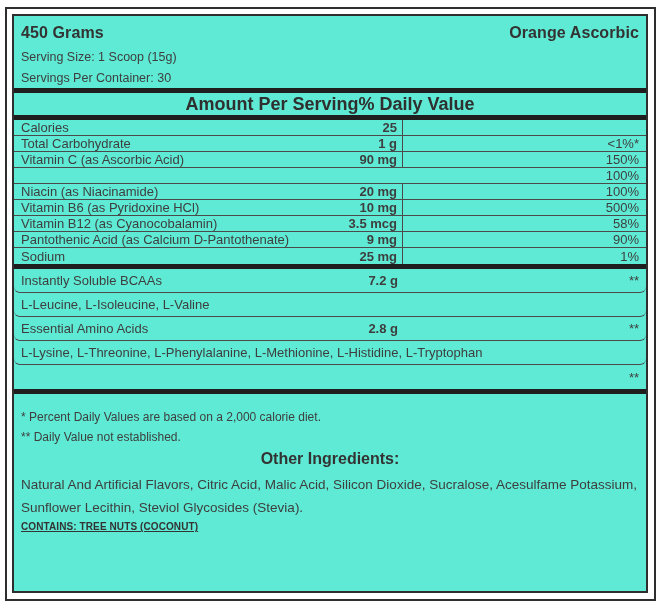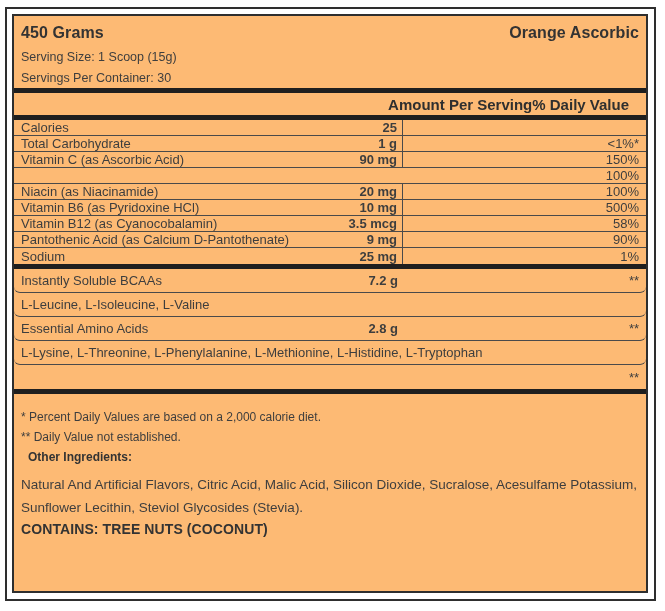--- a/index.html
+++ b/index.html
@@ -12,61 +12,61 @@
   }
   .outer-frame {
     position: absolute; left: 5px; top: 7px;
     width: 651px; height: 594px;
     border: 2px solid #2e2e2e;
   }
   .label {
     position: absolute; left: 12px; top: 14px;
     width: 636px; height: 579px;
     border: 2px solid #2e2e2e;
-    background: #fdba74;
+    background: #5eead4;
   }
   .head-row {
     margin: 4px 7px 0; height: 26px;
     display: flex; justify-content: space-between; align-items: center;
     font-size: 16px; font-weight: 700; color: #333333;
     letter-spacing: 0.1px;
   }
   .sub-row {
     height: 21px; padding: 0 7px;
     display: flex; align-items: center;
     font-size: 12.5px; color: #3e3e3e;
   }
   .bar { height: 5px; background: #1f1f1f; width: 100%; }
   .aps-row {
     height: 22px; padding: 0 17px;
-    display: flex; justify-content: flex-end; align-items: center;
-    font-size: 15px; font-weight: 700; color: #2f2f2f;
+    display: flex; justify-content: center; align-items: center;
+    font-size: 18px; font-weight: 700; color: #2f2f2f;
   }
   .row {
     display: flex; align-items: stretch;
     padding: 0 7px;
     border-bottom: 1px solid #4a4a4a;
     font-size: 13px; color: #3e3e3e;
   }
   .row:last-child { border-bottom: none; }
   .row.main { height: 16px; }
   .row.blend { height: 24px; border-radius: 6px; }
   .row .left {
     width: 382px; display: flex; align-items: center;
   }
   .row.main .left { border-right: 1px solid #4a4a4a; }
   .row .nm { flex: 1; text-align: left; }
   .row .amt { text-align: center; padding-right: 5px; white-space: nowrap; font-weight: bold; }
   .row .dv { flex: 1; display: flex; align-items: center; justify-content: flex-end; text-align: right; }
   .row.full { align-items: center; }
   .foot1 { margin: 16px 7px 0; font-size: 12px; color: #3e3e3e; }
   .foot2 { margin: 6px 7px 0; font-size: 12px; color: #3e3e3e; }
-  .oi-heading { margin: 6px 14px 0; height: 21px; font-size: 12px; font-weight: 700; color: #333333; }
+  .oi-heading { margin: 6px 8px 0; height: 21px; font-size: 16px; font-weight: 700; color: #333333; text-align: center; }
   .oi-text { margin: 2px 7px 0; font-size: 13.5px; line-height: 23px; color: #3e3e3e; }
-  .allergen { margin: 2px 7px 4px; font-size: 14px; font-weight: 700; color: #333333; letter-spacing: 0.1px; }
+  .allergen { margin: 2px 7px 4px; font-size: 10px; font-weight: 700; color: #333333; letter-spacing: 0.1px; text-decoration: underline; }
 </style>
 </head>
 <body>
 
 <div class="outer-frame"></div>
 
 <div class="label">
 
   <div class="head-row">
     <span>450 Grams</span>

